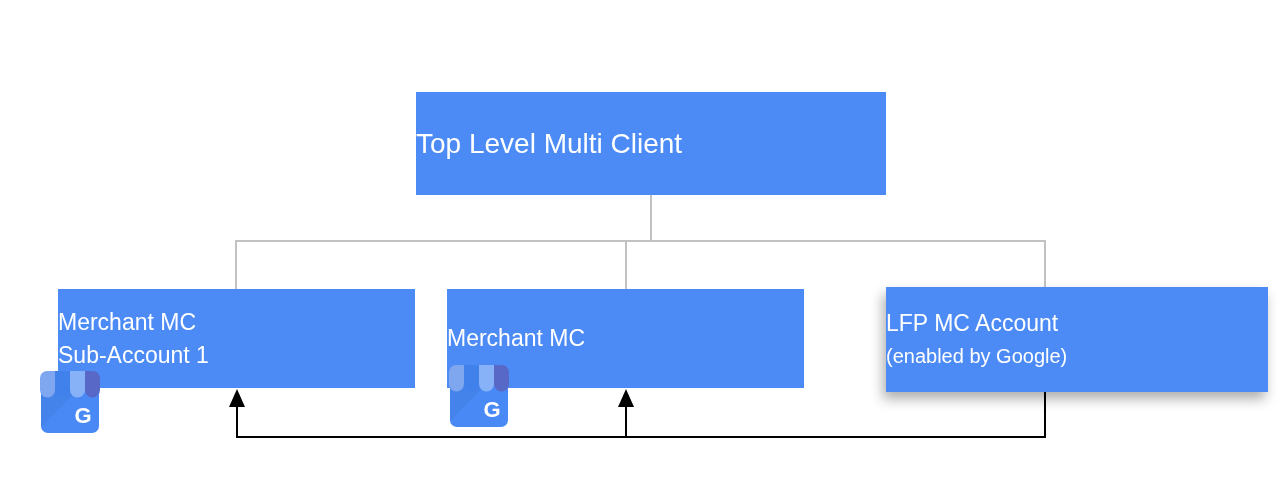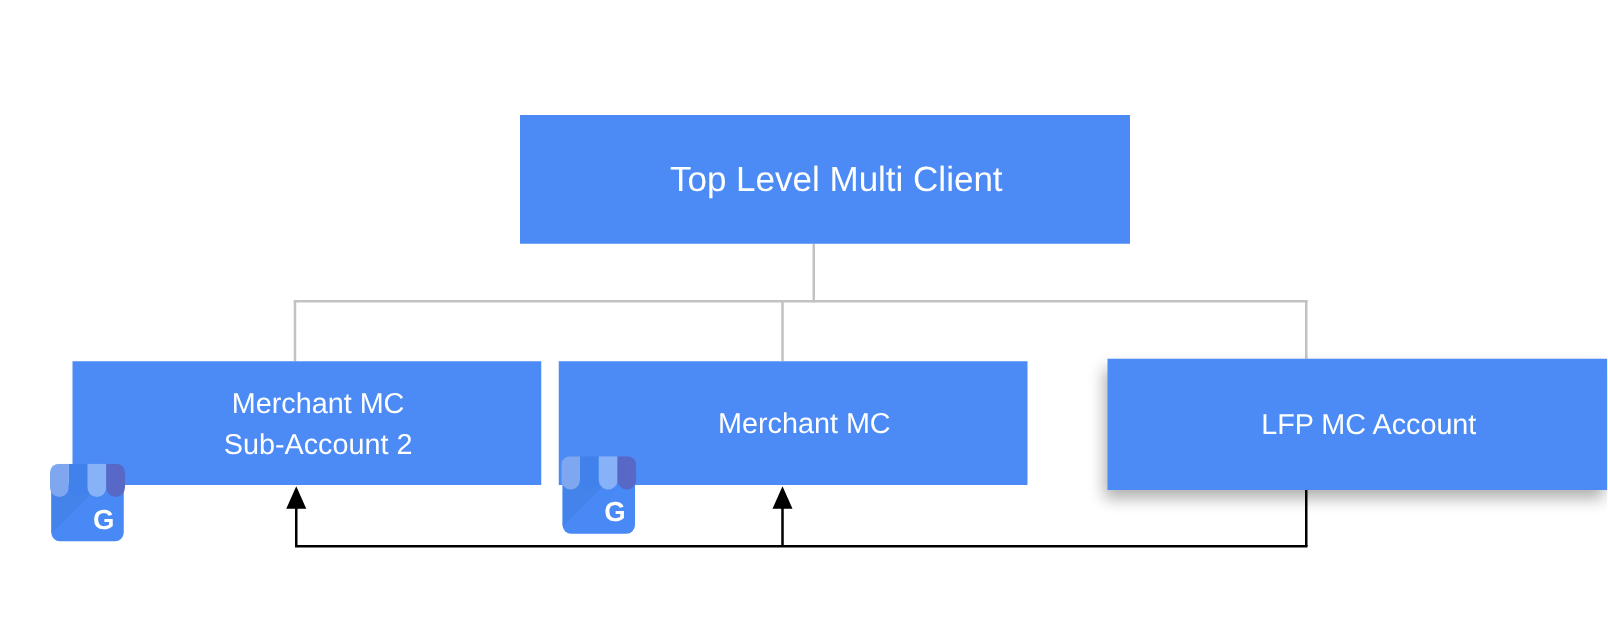--- a/index.html
+++ b/index.html
@@ -8,23 +8,22 @@
     width:1286px;height:501px;
     background:var(--bg,#ffffff);
     font-family:"Liberation Sans", sans-serif;
     overflow:hidden;
   }
   .node{
     position:absolute;
     background:var(--node-fill,#4C8BF5);
     color:var(--node-text,#ffffff);
     display:flex;flex-direction:column;
-    align-items:center;justify-content:center;
+    align-items:flex-start;justify-content:center;
     text-align:center;
-    padding-left:18px;
   }
   .node .ln{white-space:nowrap;}
   .node-mca{left:416px;top:92px;width:470px;height:103px;font-size:28px;line-height:41px;}
   .node-sub1{left:58px;top:289px;width:357px;height:99px;font-size:23px;line-height:33px;}
   .node-sub2{left:447px;top:289px;width:357px;height:99px;font-size:23px;line-height:33px;}
   .node-lfp{left:846px;top:287px;width:382px;height:105px;font-size:23px;line-height:33px;
             box-shadow:-3px 7px 12px rgba(0,0,0,0.32);margin-left:40px;}
   .node-lfp .ln2{font-size:20px;}
   .cline{position:absolute;background:var(--connector,#C2C2C2);}
   .bline{position:absolute;background:var(--flow,#000000);}
@@ -68,29 +67,30 @@
   <div class="bline b-stem2"></div>
   <div class="ahead ahead1"></div>
   <div class="ahead ahead2"></div>
 
   <div class="node node-mca">
     <div class="ln ln1">Top Level Multi Client</div>
   </div>
 
   <div class="node node-sub1">
     <div class="ln ln1">Merchant MC</div>
-    <div class="ln ln2">Sub-Account 2</div>
+    <div class="ln ln2">Sub-Account 1</div>
   </div>
 
   <div class="node node-sub2">
     <div class="ln ln1">Merchant MC</div>
   </div>
 
   <div class="node node-lfp">
     <div class="ln ln1">LFP MC Account</div>
+    <div class="ln ln2">(enabled by Google)</div>
   </div>
 
   <svg class="gicon gicon1" viewBox="0 0 64 66">
     <defs>
       <clipPath id="awclip1">
           <rect x="2" y="2" width="60" height="40" rx="7"></rect>
         </clipPath>
     </defs>
     <rect x="3" y="18" width="58" height="46" rx="7" fill="#4989F5"></rect>
     <path d="M3 58 L43 18 L3 18 Z" fill="#3F7CDB" opacity="0.45"></path>

